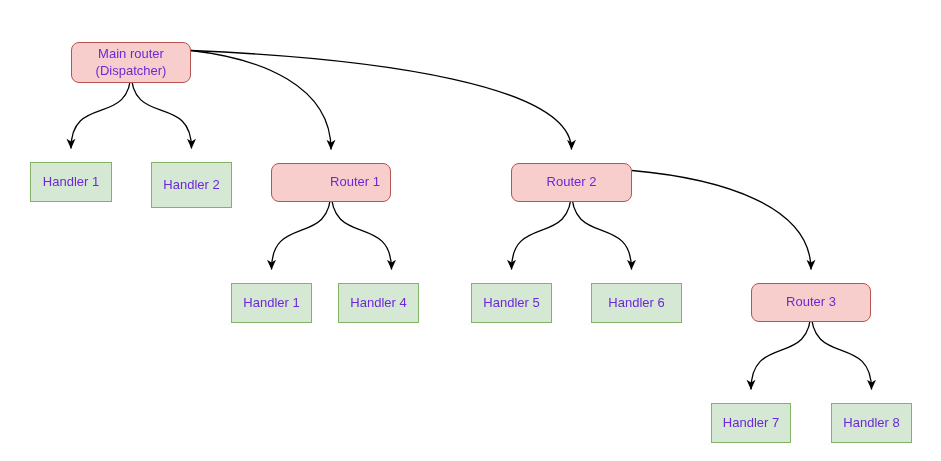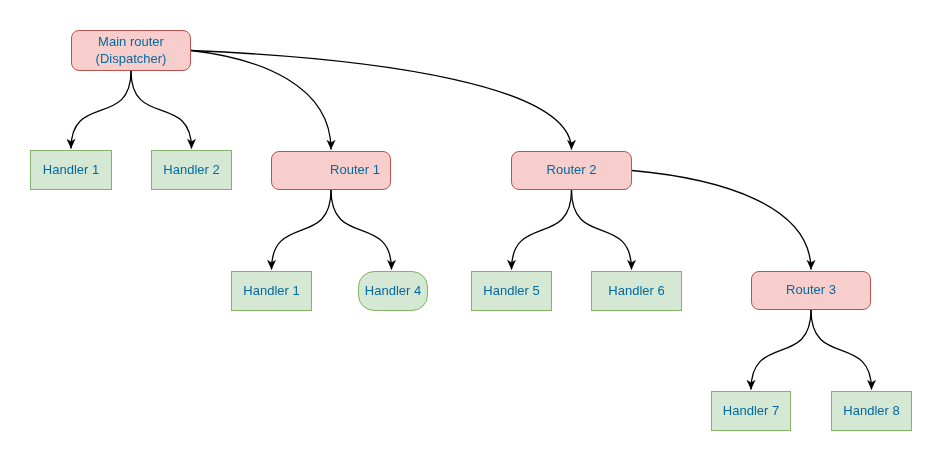--- a/index.html
+++ b/index.html
@@ -25,23 +25,24 @@
   }
   .node {
     position: absolute;
     box-sizing: border-box;
     display: flex;
     align-items: center;
     justify-content: center;
     text-align: center;
     font-size: 13px;
     line-height: 1.25;
-    color: #0369a1;
+    color: #6d28d9;
     white-space: pre-line;
     cursor: default;
+    margin-top: 12px;
   }
   .node.router {
     background: #f8cecc;
     border: 1.4px solid #b85450;
     border-radius: 8px;
   }
   .node.handler {
     background: #d5e8d4;
     border: 1.4px solid #82b366;
     border-radius: 0;
@@ -73,24 +74,24 @@
         <path d="M 571.5 190 C 571.5 248.5, 631.5 212.5, 631.5 269.5" class="edge" marker-end="url(#arrow)" stroke="#000000"></path>
         <path d="M 632 170.5 C 721.5 178.5, 811 205.675, 811 269.5" class="edge" marker-end="url(#arrow)" stroke="#000000"></path>
         <path d="M 811 310 C 811 368.5, 751 332.5, 751 389.5" class="edge" marker-end="url(#arrow)" stroke="#000000"></path>
         <path d="M 811 310 C 811 368.5, 871.5 332.5, 871.5 389.5" class="edge" marker-end="url(#arrow)" stroke="#000000"></path>
       </g>
   </svg>
   <div id="nodes-layer">
       <div class="node router" style="left: 71px; top: 30px; width: 120px; height: 41px;"><span>Main router
 (Dispatcher)</span></div>
       <div class="node handler" style="left: 30px; top: 150px; width: 82px; height: 40px;"><span>Handler 1</span></div>
-      <div class="node handler" style="left: 151px; top: 150px; width: 81px; height: 40px;"><span>Handler 2</span></div>
+      <div class="node handler" style="left: 151px; top: 150px; width: 81px; height: 46px;"><span>Handler 2</span></div>
       <div class="node router" style="left: 271px; top: 151px; width: 120px; height: 39px; padding-left: 48px;"><span>Router 1</span></div>
       <div class="node router" style="left: 511px; top: 151px; width: 121px; height: 39px;"><span>Router 2</span></div>
       <div class="node handler" style="left: 231px; top: 271px; width: 81px; height: 40px;"><span>Handler 1</span></div>
-      <div class="node handler" style="left: 358px; top: 271px; width: 70px; height: 40px; border-radius: 16px;"><span>Handler 4</span></div>
+      <div class="node handler" style="left: 338px; top: 271px; width: 81px; height: 40px;"><span>Handler 4</span></div>
       <div class="node handler" style="left: 471px; top: 271px; width: 81px; height: 40px;"><span>Handler 5</span></div>
       <div class="node handler" style="left: 591px; top: 271px; width: 91px; height: 40px;"><span>Handler 6</span></div>
       <div class="node router" style="left: 751px; top: 271px; width: 120px; height: 39px;"><span>Router 3</span></div>
       <div class="node handler" style="left: 711px; top: 391px; width: 80px; height: 40px;"><span>Handler 7</span></div>
       <div class="node handler" style="left: 831px; top: 391px; width: 81px; height: 40px;"><span>Handler 8</span></div>
     </div>
 </div>
 
 </body></html>

